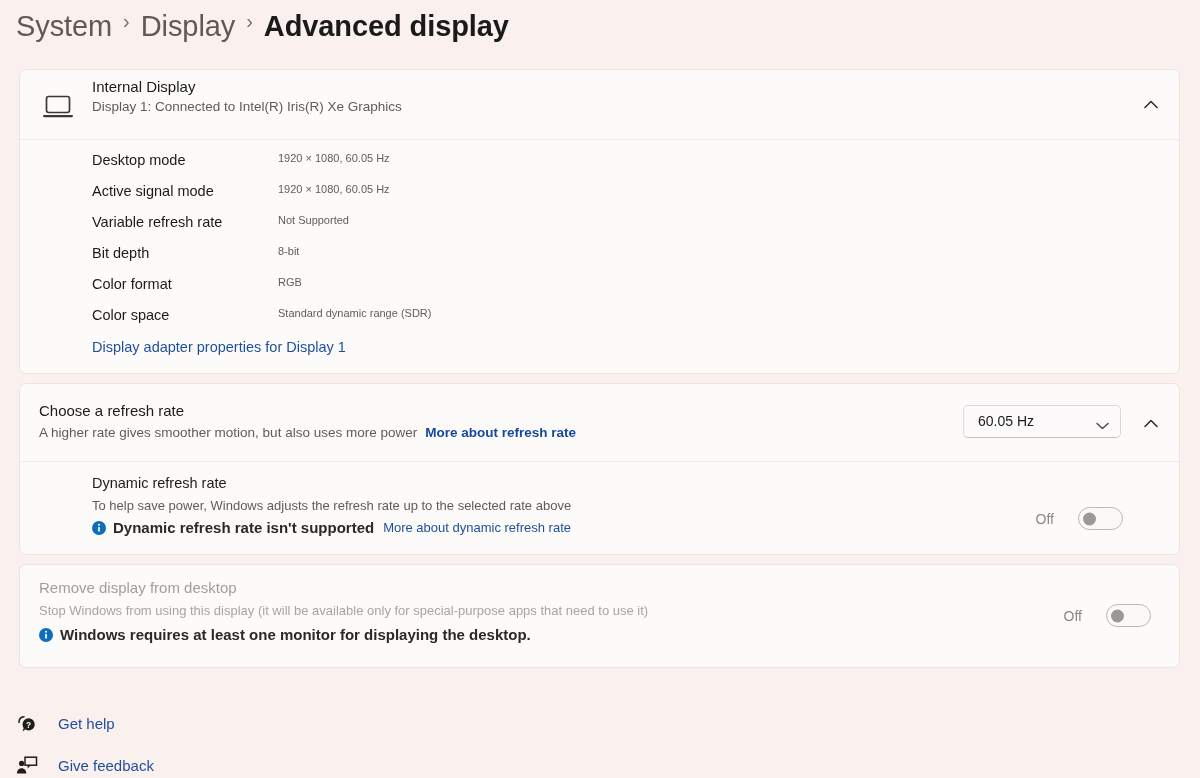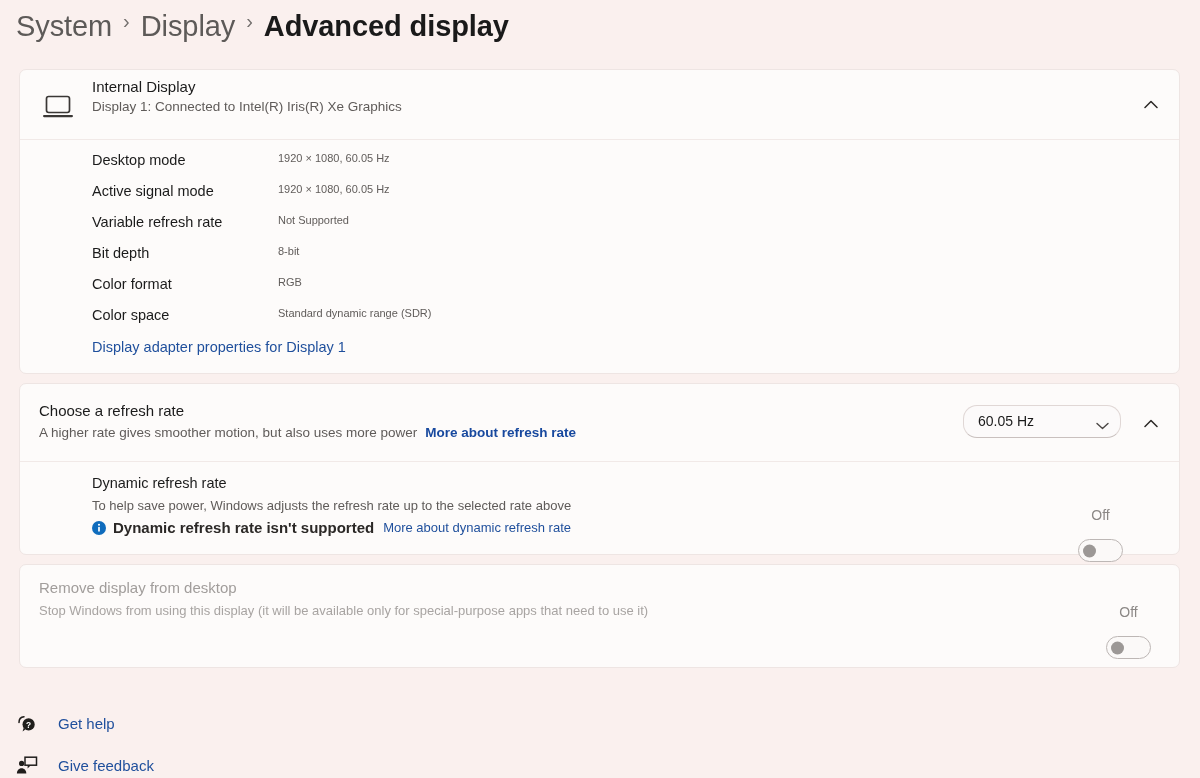--- a/index.html
+++ b/index.html
@@ -172,21 +172,21 @@
 
   .dropdown {
     position: absolute;
     right: 58px;
     top: 21px;
     width: 158px;
     height: 33px;
     background: #fcfafa;
     border: 1px solid #e0d7d5;
     border-bottom-color: #c9c0be;
-    border-radius: 14px;
+    border-radius: 5px;
     cursor: pointer;
     box-sizing: border-box;
   }
   .dropdown-value {
     position: absolute;
     left: 14px;
     top: 7px;
     font-size: 14px;
     color: #1b1b1b;
   }
@@ -244,22 +244,21 @@
     text-decoration: none;
     cursor: pointer;
     margin-left: 2px;
   }
 
   
   .toggle-wrap {
     position: absolute;
     display: flex;
     align-items: center;
-    gap: 16px;
-    flex-direction: column;
+    gap: 24px;
   }
   .toggle-label {
     font-size: 14px;
     color: #8c8886;
   }
   .toggle {
     width: 45px;
     height: 23px;
     border-radius: 12px;
     border: 1px solid #bdb7b5;
@@ -443,20 +442,30 @@
         <span class="knob"></span>
       </span>
     </span>
   </div>
 </div>
 
 <div class="card" id="card-remove">
   <span class="rm-title">Remove display from desktop</span>
   <span class="rm-desc">Stop Windows from using this display (it will be available only for special-purpose apps that need to use it)</span>
 
+  <span class="rm-info">
+    <span class="info-icon">
+      <svg width="14" height="14" viewBox="0 0 14 14">
+        <circle cx="7" cy="7" r="7" fill="#0f6cbd"></circle>
+        <circle cx="7" cy="3.8" r="1.05" fill="#ffffff"></circle>
+        <rect x="6.15" y="5.7" width="1.7" height="5" rx="0.85" fill="#ffffff"></rect>
+      </svg>
+    </span>
+    <span class="info-text">Windows requires at least one monitor for displaying the desktop.</span>
+  </span>
 
   <span class="toggle-wrap" id="toggle-remove-wrap">
     <span class="toggle-label">Off</span>
     <span class="toggle">
       <span class="knob"></span>
     </span>
   </span>
 </div>
 
 <div class="footer">

